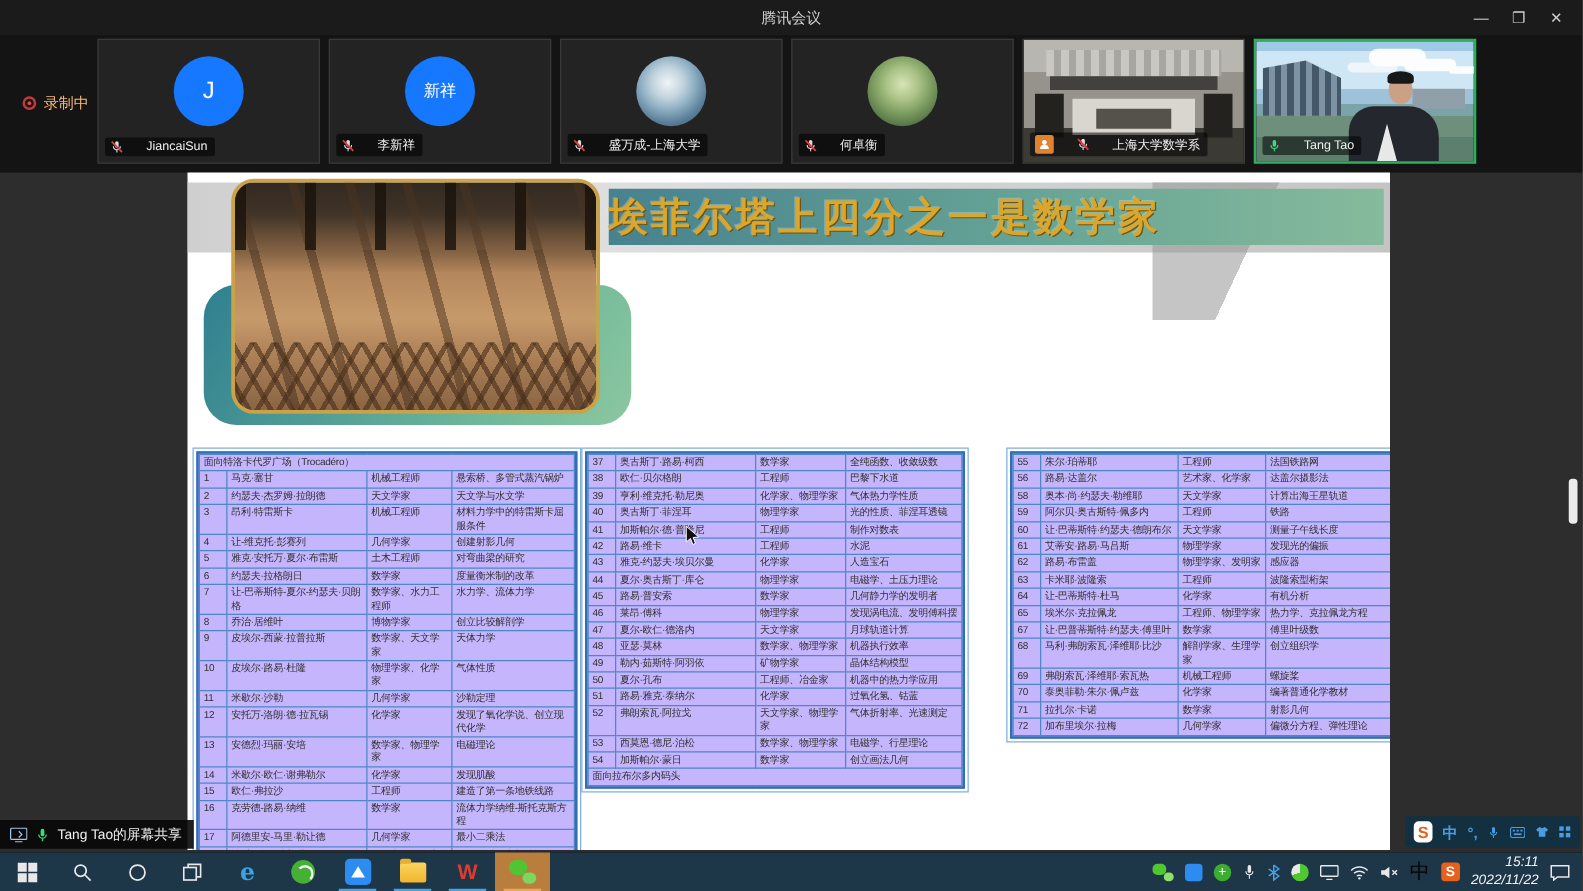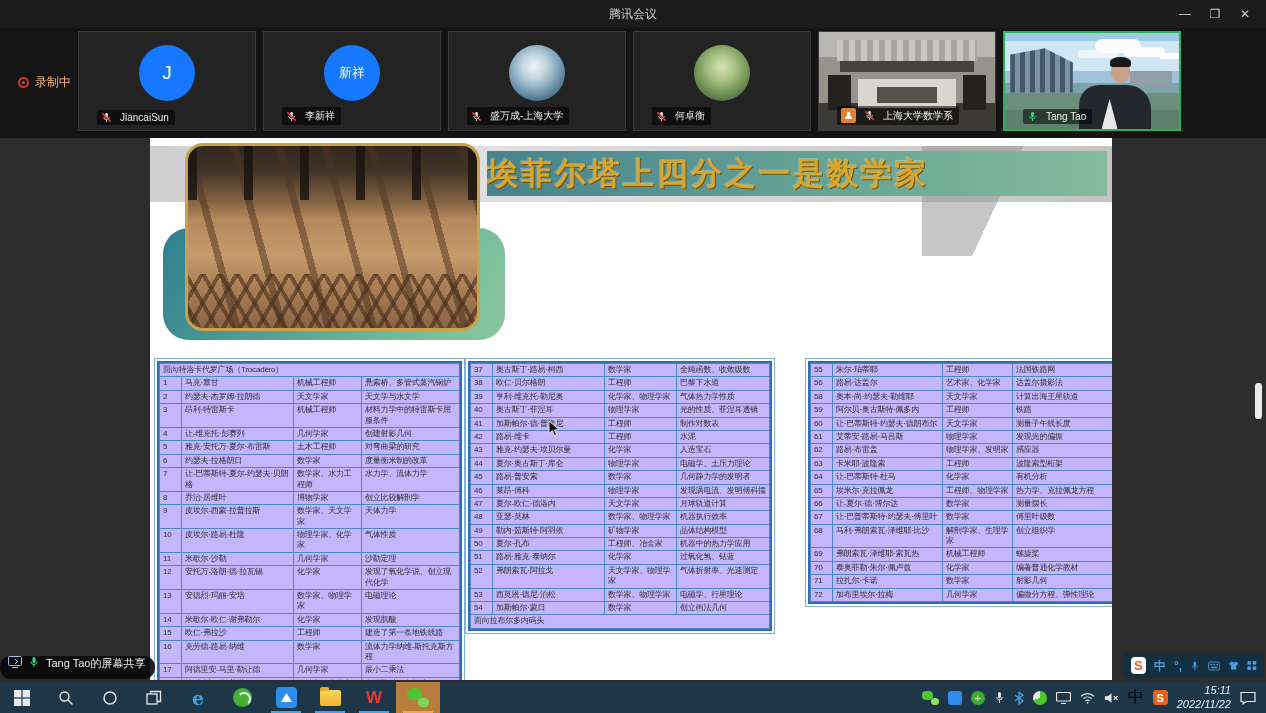--- a/index.html
+++ b/index.html
@@ -21,21 +21,21 @@
   .rec .dot::after { content:""; position:absolute; left:2px; top:2px; width:3px; height:3px; border-radius:50%; background:#e04b4b; }
   .rec .txt { color:#fdba74; font-size:12px; }
   #tiles { position:absolute; left:78px; top:3px; display:flex; gap:7px; }
   .tile { position:relative; width:178px; height:100px; background:#232323; border:1px solid #3a3a3a; overflow:hidden; }
   .tile.active { border:2px solid #2fae5d; }
   .avatar { position:absolute; left:50%; top:42%; transform:translate(-50%,-50%); width:56px; height:56px; border-radius:50%; }
   .avatar.initial { background:#1677ff; color:#fff; display:flex; align-items:center; justify-content:center; }
   .avatar.big { font-size:19px; } .avatar.small { font-size:13px; }
   .avatar.earth { background:radial-gradient(circle at 45% 38%, #f0f4f6 0%, #c3d4de 26%, #8fb0c4 46%, #5b8099 68%, #39607c 88%); }
   .avatar.tree  { background:radial-gradient(circle at 50% 40%, #d8e4b8 0%, #a9c285 30%, #7a9a5e 55%, #4e6e44 80%, #35503a 100%); }
-  .namebar { position:absolute; left:18px; bottom:5px; display:flex; align-items:center; gap:8px;
+  .namebar { position:absolute; left:5px; bottom:5px; display:flex; align-items:center; gap:18px;
     background:rgba(0,0,0,.55); padding:2px 6px 2px 4px; font-size:10px; color:#efefef; border-radius:2px; max-width:165px; white-space:nowrap;text-align:center; }
   .pbadge { width:15px; height:15px; background:#e0832e; display:inline-flex; align-items:center; justify-content:center; border-radius:2px; }
   
   .room { position:absolute; inset:0; background:linear-gradient(180deg,#b8b6b0 0 26%,#96938c 26% 72%,#3c3a35 72% 100%); }
   .room .curt { position:absolute; left:10%; top:8%; width:80%; height:22%;
     background:repeating-linear-gradient(90deg,#c9c7c1 0 6px,#a8a6a0 6px 12px); }
   .room .back { position:absolute; left:12%; top:30%; width:76%; height:11%; background:rgba(38,38,36,.75); }
   .room .tbl  { position:absolute; left:22%; top:48%; width:56%; height:30%; background:#d9d6cf; }
   .room .pit  { position:absolute; left:33%; top:56%; width:34%; height:16%; background:#55524b; }
   .room .chl  { position:absolute; left:5%; top:44%; width:13%; height:36%; background:#23221f; }
@@ -82,21 +82,21 @@
     vertical-align:top; word-break:break-all; letter-spacing:-0.2px; }
   #tbl1 { left:7px;  width:305px; }
   #tbl2 { left:318px; width:304px; }
   #tbl3 { left:658px; width:356px; }
 
   .cursor { position:absolute; left:548px; top:282px; z-index:5; }
   #scrollnub { position:absolute; left:1255px; top:383px; width:7px; height:36px; background:#ececec; border-radius:3px; z-index:6; }
 
   
   #sharebar { position:absolute; left:0; top:656px; height:23px; background:rgba(8,8,8,.9);
-    display:flex; align-items:flex-start; gap:6px; padding:0 10px 0 8px; z-index:7;border-radius:11px; }
+    display:flex; align-items:center; gap:6px; padding:0 10px 0 8px; z-index:7; }
   #sharebar .txt { color:#f0f0f0; font-size:11px; white-space:nowrap; }
 
   
   #imebar { position:absolute; left:1124px; top:653px; width:140px; height:25px; background:#12303f; border-radius:3px;
     display:flex; align-items:center; gap:8px; padding:0 7px; z-index:7; }
   .slogo { width:17px; height:17px; border-radius:4px; background:#fff; color:#e8611c; font-weight:bold; font-size:13px;
     display:flex; align-items:center; justify-content:center; }
   .imeicon { color:#4a9be0; font-size:12px; font-weight:bold; line-height:1; }
 
   
@@ -573,26 +573,20 @@
               <td>化学家</td>
               <td>有机分析</td>
             </tr>
               <tr>
               <td>65</td>
               <td>埃米尔·克拉佩龙</td>
               <td>工程师、物理学家</td>
               <td>热力学、克拉佩龙方程</td>
             </tr>
               <tr>
-              <td>66</td>
-              <td>让-夏尔·德·博尔达</td>
-              <td>数学家</td>
-              <td>测量摆长</td>
-            </tr>
-              <tr>
               <td>67</td>
               <td>让·巴普蒂斯特·约瑟夫·傅里叶</td>
               <td>数学家</td>
               <td>傅里叶级数</td>
             </tr>
               <tr>
               <td>68</td>
               <td>马利·弗朗索瓦·泽维耶·比沙</td>
               <td>解剖学家、生理学家</td>
               <td>创立组织学</td>

